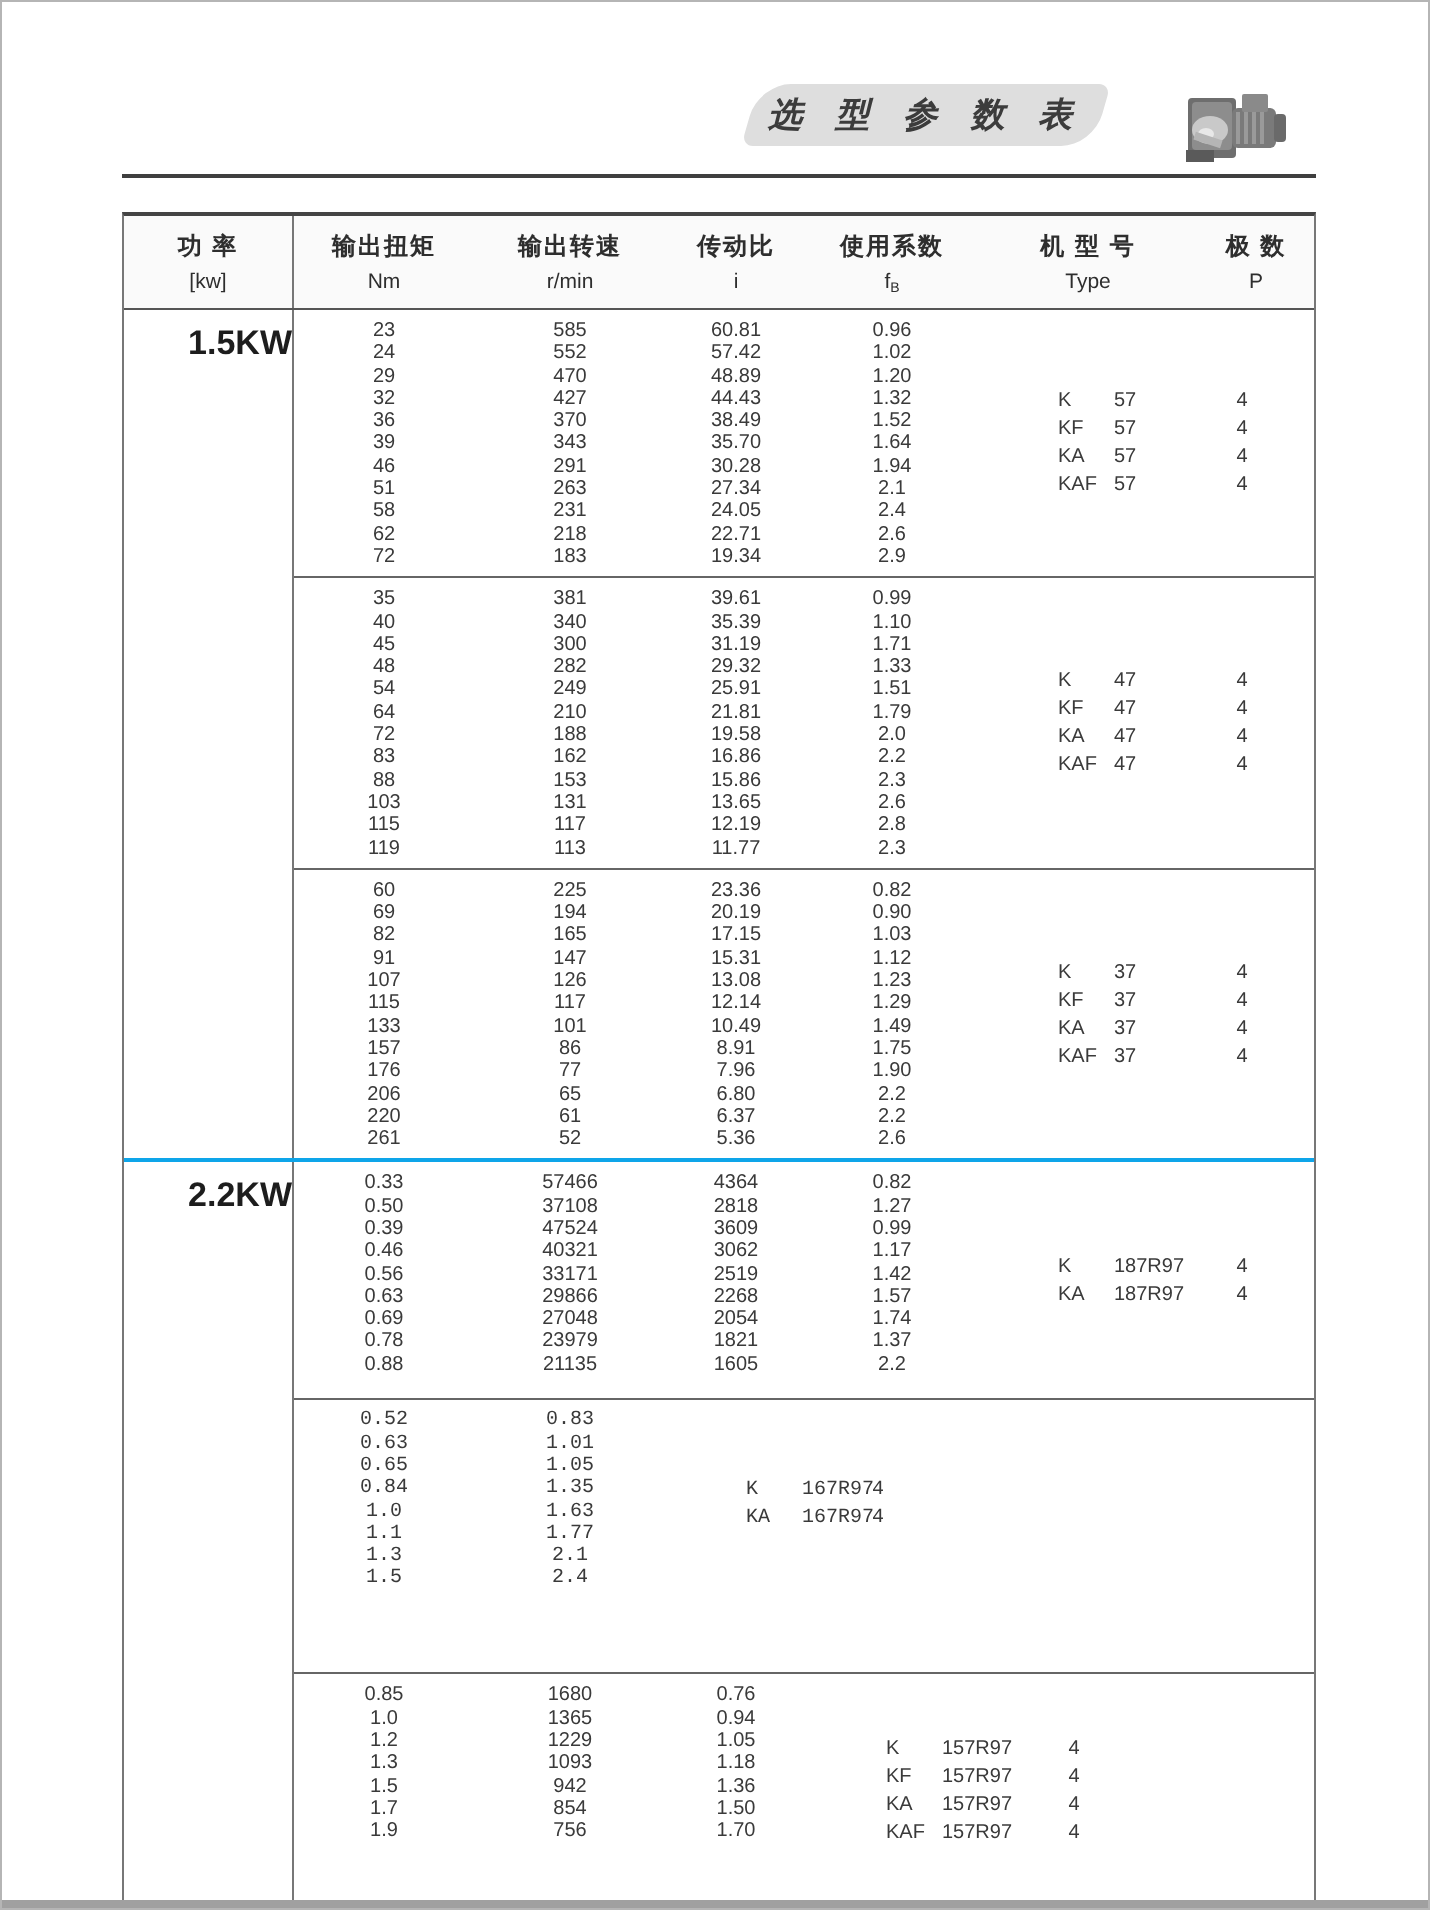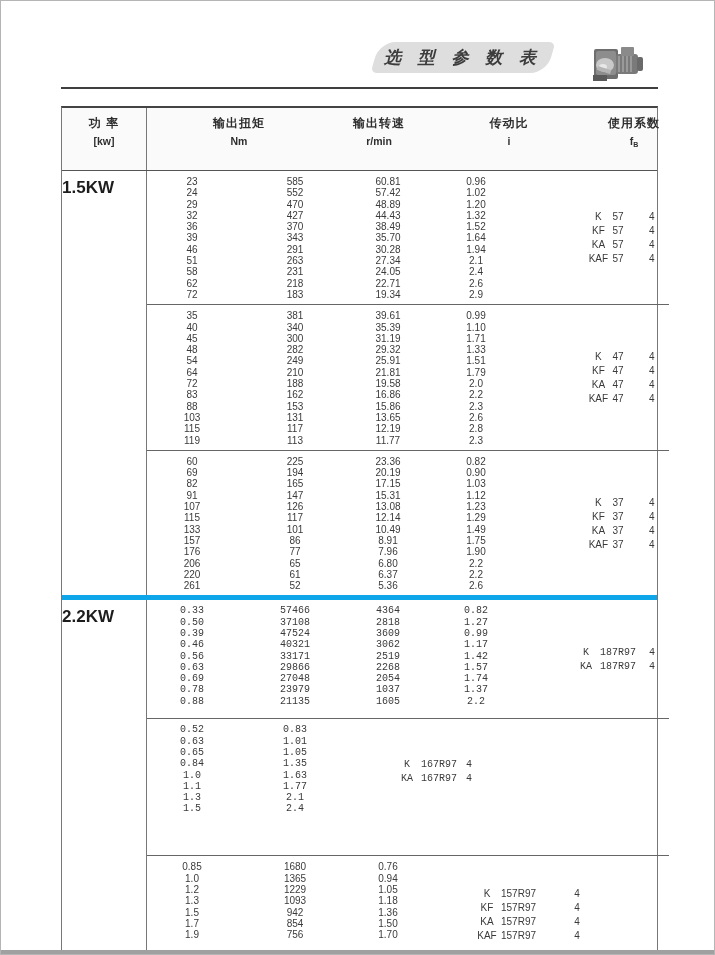--- a/index.html
+++ b/index.html
@@ -41,51 +41,49 @@
   .sel-table {
     position:absolute; left:60px; top:105px; width:595px;
     border:1px solid #777; border-top:2px solid #444;
     background:#fff;
   }
   .thead {
     display:grid;
     grid-template-columns:85px 90px 96px 70px 86px 110px 1fr;
     border-bottom:1px solid #555;
     background:#fafafa;
-    gap:47px;
   }
   .th { text-align:center; padding:7px 0 6px; }
   .th-power { border-right:1px solid #777; }
   .th-zh { display:block; font-weight:bold; font-size:12px; letter-spacing:1px; color:#2e2e2e; }
-  .th-sub { display:block; font-size:10.5px; margin-top:3px; color:#2e2e2e;font-weight:bold; }
+  .th-sub { display:block; font-size:10.5px; margin-top:3px; color:#2e2e2e; }
   .subscript { font-size:7px; vertical-align:-2px; }
   .section { display:grid; grid-template-columns:85px 1fr; }
-  .section + .section { border-top:5px solid #0ea5e9; }
+  .section + .section { border-top:2px solid #0ea5e9; }
   .power-cell {
     border-right:1px solid #777;
-    padding-top:7px; text-align:left;
+    padding-top:7px; text-align:right;
     font-weight:bold; font-size:17px; color:#1d1d1d;
   }
   .group {
     display:grid;
     grid-template-columns:90px 96px 70px 86px 110px 1fr;
     padding:5px 0 4px;
-    gap:10px;
   }
   .group + .group { border-top:1px solid #666; }
   .sec-0 .group:nth-child(1){ min-height:114px; }
   .sec-0 .group:nth-child(2){ min-height:131px; }
   .sec-0 .group:nth-child(3){ min-height:134px; }
-  .sec-1 .group:nth-child(1){ min-height:109px;font-family:Liberation Mono, monospace; }
+  .sec-1 .group:nth-child(1){ min-height:109px; }
   .sec-1 .group:nth-child(2){ min-height:95px;font-family:Liberation Mono, monospace; }
   .sec-1 .group:nth-child(3){ min-height:107px;margin-top:32px; }
   .num-col { font-size:10px; line-height:11.3px; text-align:center; color:#3a3a3a; }
   .type-col {
     align-self:center; padding-left:40px;
-    font-size:10px; line-height:14px; text-align:center; color:#3a3a3a;
+    font-size:10px; line-height:14px; text-align:left; color:#3a3a3a;
     white-space:nowrap;
   }
   .type-series { display:inline-block; min-width:28px; }
   .pole-col {
     align-self:center; padding-right:14px;
     font-size:10px; line-height:14px; text-align:center; color:#3a3a3a;
   }
 </style>
 </head>
 <body>
@@ -386,21 +384,21 @@
                 <div>21135</div>
               </div>
               <div class="num-col">
                 <div>4364</div>
                 <div>2818</div>
                 <div>3609</div>
                 <div>3062</div>
                 <div>2519</div>
                 <div>2268</div>
                 <div>2054</div>
-                <div>1037</div>
+                <div>1821</div>
                 <div>1605</div>
               </div>
               <div class="num-col">
                 <div>0.82</div>
                 <div>1.27</div>
                 <div>0.99</div>
                 <div>1.17</div>
                 <div>1.42</div>
                 <div>1.57</div>
                 <div>1.74</div>

